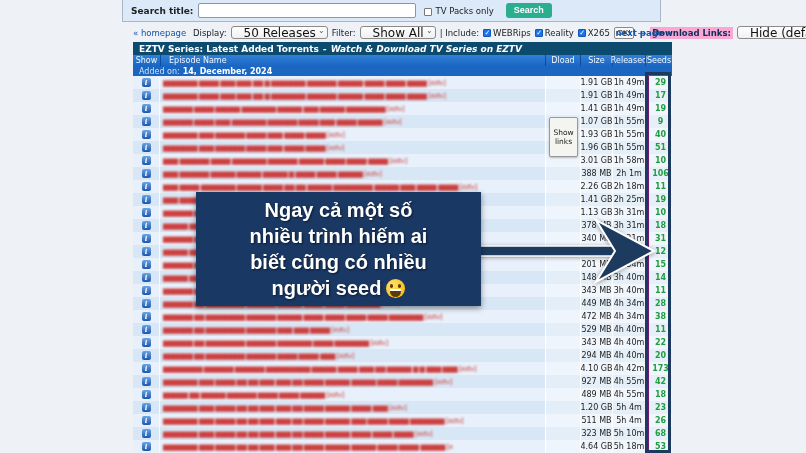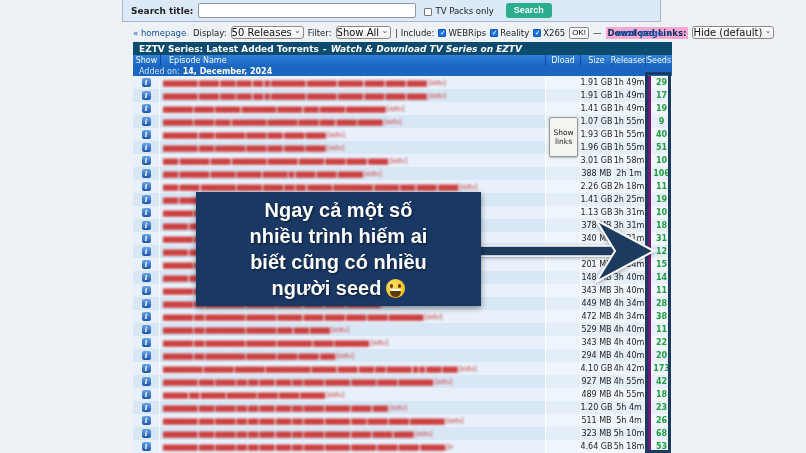--- a/index.html
+++ b/index.html
@@ -19,21 +19,21 @@
   .search-btn { margin-left:12px; background:#2bae8e; color:#fff; border:none; border-radius:3px;
     font-size:9px; font-weight:bold; padding:3px 8px; height:15px; line-height:9px; cursor:pointer; }
 
   
   .nav-row { position:absolute; left:133px; top:25px; width:539px; height:15px; font-size:8.5px; color:#222; }
   .nav-link { position:absolute; color:#1554a8; font-size:8.5px; text-decoration:none; top:3px; }
   .nav-link.home { left:0; }
   .nav-link.next { right:0; font-weight:bold; }
   .nav-mid { position:absolute; left:60px; top:1px; display:flex; align-items:center; gap:4px; white-space:nowrap; }
   .sel { border:1px solid #8a8a8a; border-radius:3px; background:linear-gradient(#fff,#f0f0f0);
-    font-size:10px; height:13px; display:inline-flex; align-items:center; padding:0 11px 0 0; position:relative; color:#111; }
+    font-size:12px; height:13px; display:inline-flex; align-items:center; padding:0 11px 0 12px; position:relative; color:#111; }
   .sel::after { content:"⌄"; position:absolute; right:2px; top:-1px; font-size:8px; color:#555; }
   .okbtn { border:1px solid #8a8a8a; border-radius:2px; background:#fafafa; font-size:8px; height:12px; padding:0 2px; line-height:10px; }
   .dl-label { background:#f9a8d4; color:#0c2d5a; font-weight:bold; padding:1px 2px; font-size:8.5px; }
   .cbg { display:flex; align-items:center; gap:2px; }
 
   
   .title-bar { position:absolute; left:133px; top:42px; width:539px; height:13px; background:#0c4a6e;
     color:#fff; font-size:9px; font-weight:bold; display:flex; align-items:center; padding-left:6px; white-space:nowrap; }
   .title-bar .sub { font-style:italic; margin-left:4px; }
   .cols-bar { position:absolute; left:133px; top:55px; width:539px; height:11px;
@@ -55,21 +55,21 @@
   .trow.even { background:#d8e7f5; }
   .cell-icon { width:27px; display:flex; justify-content:center; align-items:center; border-right:1px solid #f6fafd; height:100%; }
   .info-ic { width:9px; height:9px; border-radius:2px; background:linear-gradient(#69a5e4,#1d56ad);
     color:#fff; font:italic bold 7px "DejaVu Serif",serif; display:flex; align-items:center; justify-content:center; }
   .cell-title { width:385px; height:100%; display:flex; align-items:center; overflow:hidden; padding-left:3px; }
   .red-title { color:#cc4040; font-size:7px; letter-spacing:-0.5px; filter:blur(1.1px); white-space:nowrap; }
   .cell-dload { width:35px; height:100%; background:rgba(255,255,255,.3); border-left:1px solid #fff; }
   .cell-size, .cell-rel { height:100%; background:rgba(255,255,255,.35); border-left:1px solid #fff;
     font-size:8px; color:#222; display:flex; align-items:center; justify-content:center; white-space:nowrap; }
   .cell-size { width:32px; } .cell-rel { width:33px; }
-  .cell-seeds { width:27px; height:100%; background:rgba(255,255,255,.4); border-left:6px solid #701a75;
+  .cell-seeds { width:27px; height:100%; background:rgba(255,255,255,.4); border-left:4px solid #701a75;
     font-size:8px; font-weight:bold; color:#1f9e40; display:flex; align-items:center; justify-content:center; }
 
   
   .show-links-btn { position:absolute; left:549px; top:117px; width:29px; height:40px;
     background:#f4f4f1; border:1px solid #999; border-radius:2px; font-size:7.5px; color:#222;
     display:flex; align-items:center; justify-content:center; text-align:center; line-height:9px; box-shadow:0 1px 2px rgba(0,0,0,.25); }
   .seeds-rect { position:absolute; left:645px; top:72px; width:26px; height:381px;
     border:3px solid #1c3a60; pointer-events:none; }
   .callout { position:absolute; left:196px; top:192px; width:285px; height:114px; background:#1a3864;
     box-shadow:0 2px 6px rgba(0,0,0,.45); display:flex; flex-direction:column; align-items:center; justify-content:center; }

